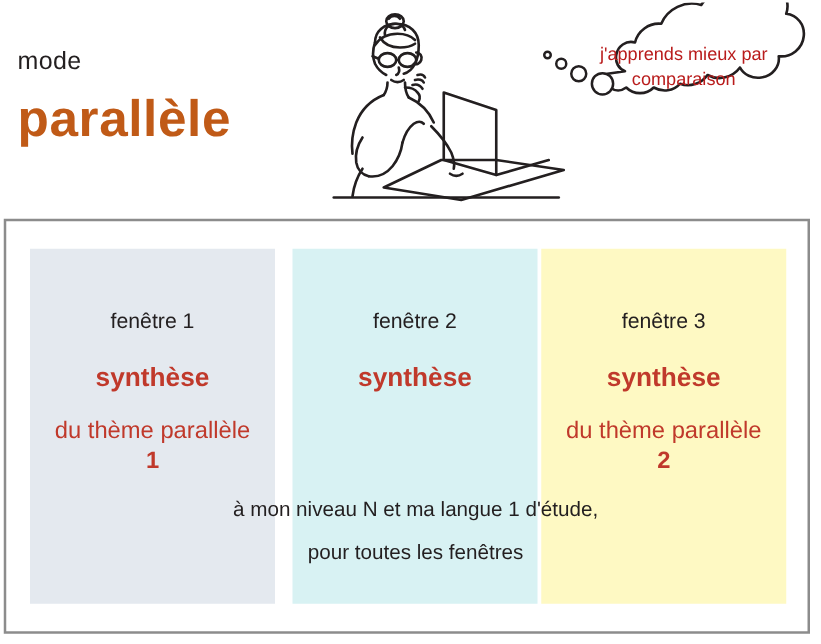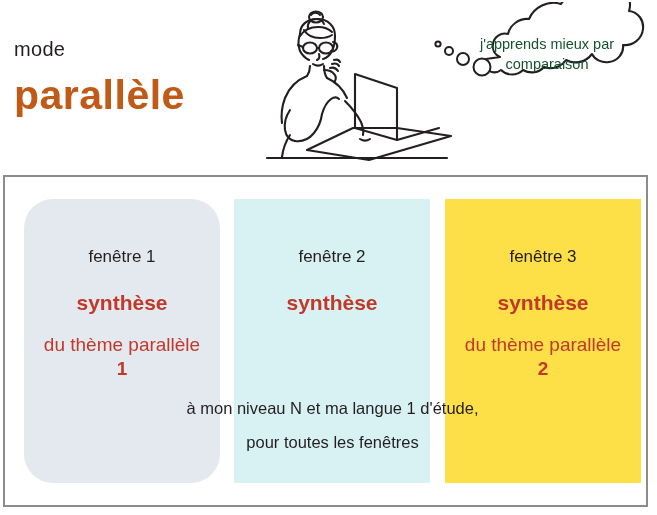--- a/index.html
+++ b/index.html
@@ -59,21 +59,21 @@
     width: 225px;
     height: 135px;
   }
   #bubble-text {
     position: absolute;
     left: 472px;
     top: 34px;
     width: 150px;
     text-align: center;
     font-size: 14.5px;
-    color: #14532d;
+    color: #b91c1c;
     line-height: 20px;
   }
 
   
   #panel {
     position: absolute;
     left: 3px;
     top: 175px;
     width: 645px;
     height: 332px;
@@ -90,23 +90,23 @@
     height: 328px;
   }
 
   .window-col {
     position: absolute;
     top: 22px;
     width: 196px;
     height: 284px;
     box-sizing: border-box;
   }
-  #window-col-1 { left: 19px;  background: #e4e9ef; border-radius: 29px; }
+  #window-col-1 { left: 19px;  background: #e4e9ef; }
   #window-col-2 { left: 229px; background: #d8f2f3; }
-  #window-col-3 { left: 440px; background: #fde047; }
+  #window-col-3 { left: 428px; background: #fef9c3; }
 
   .window-title {
     position: absolute;
     top: 48px;
     left: 0;
     width: 100%;
     text-align: center;
     font-size: 17px;
     color: #231f20;
   }

